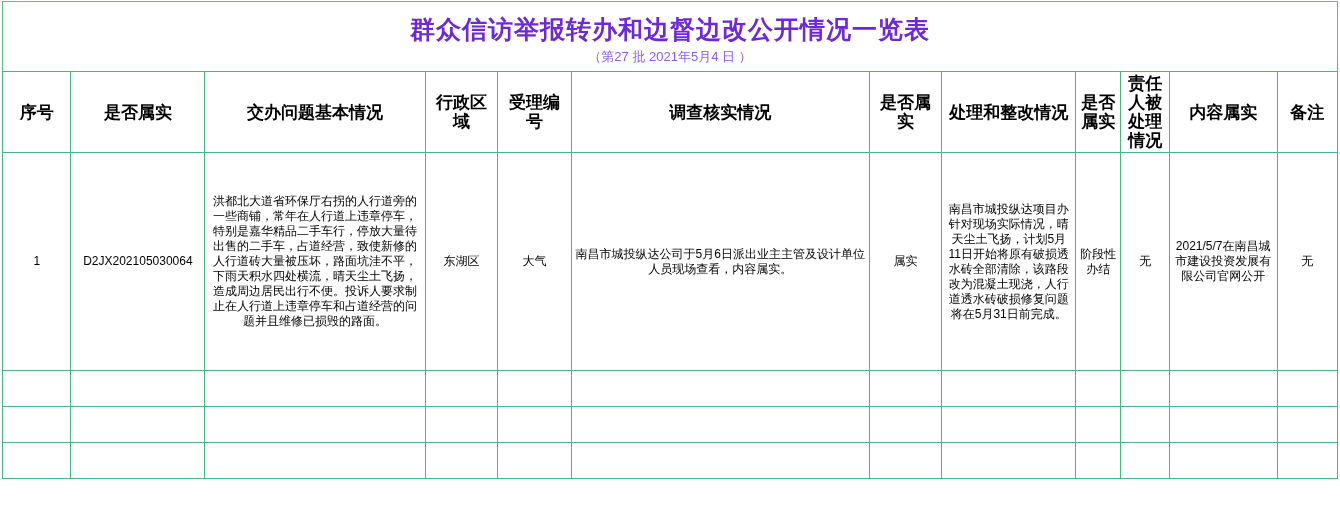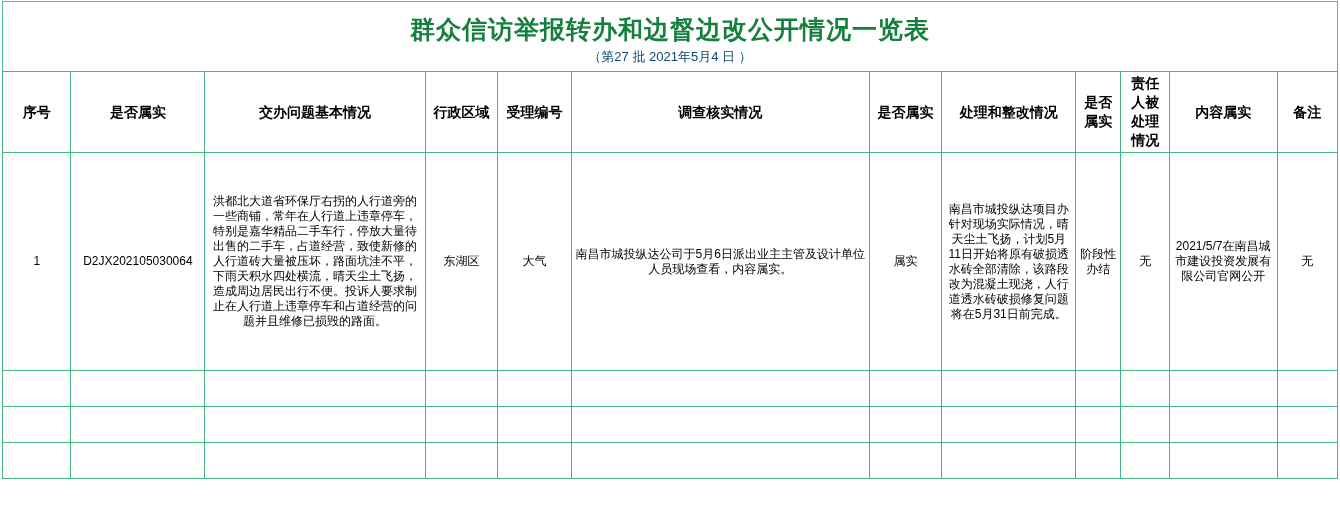--- a/index.html
+++ b/index.html
@@ -27,47 +27,47 @@
     margin: 1px 2px 0 2px;
     height: 70px;
     padding-top: 10px;
     text-align: center;
     background: #ffffff;
   }
   .doc-title {
     font-size: 25px;
     font-weight: bold;
     letter-spacing: 1px;
-    color: #15803d;
+    color: #6d28d9;
     line-height: 34px;
   }
   .doc-subtitle {
     font-size: 13px;
     line-height: 22px;
-    color: #0c4a6e;
+    color: #8b5cf6;
   }
   table.sheet {
     border-collapse: collapse;
     width: calc(100% - 4px);
     margin: 0 2px;
     table-layout: fixed;
   }
   table.sheet td, table.sheet th {
     border: 1px solid #47b77f;
     padding: 2px 3px;
     font-size: 12px;
     vertical-align: middle;
     text-align: center;
     line-height: 15px;
     word-wrap: break-word;
     overflow-wrap: break-word;
   }
   table.sheet thead th {
     font-weight: bold;
-    font-size: 14px;
+    font-size: 17px;
     height: 55px;
     line-height: 19px;
   }
   .c-seq      { width: 68px; }
   .c-code     { width: 133px; }
   .c-desc     { width: 219px; }
   .c-region   { width: 72px; }
   .c-pollut   { width: 73px; }
   .c-invest   { width: 296px; }
   .c-true     { width: 72px; }

